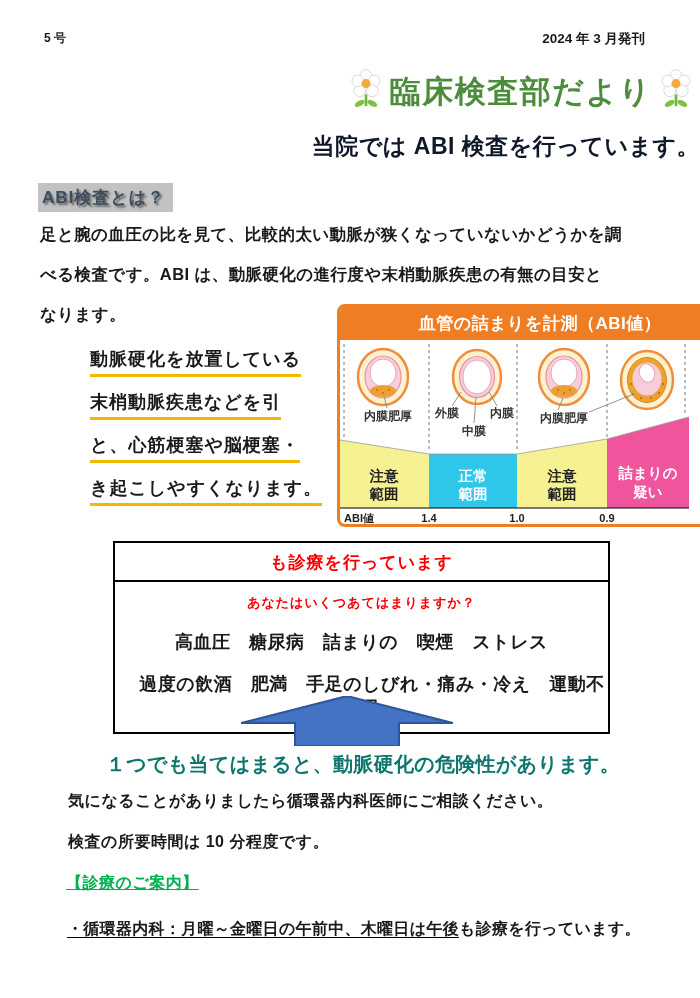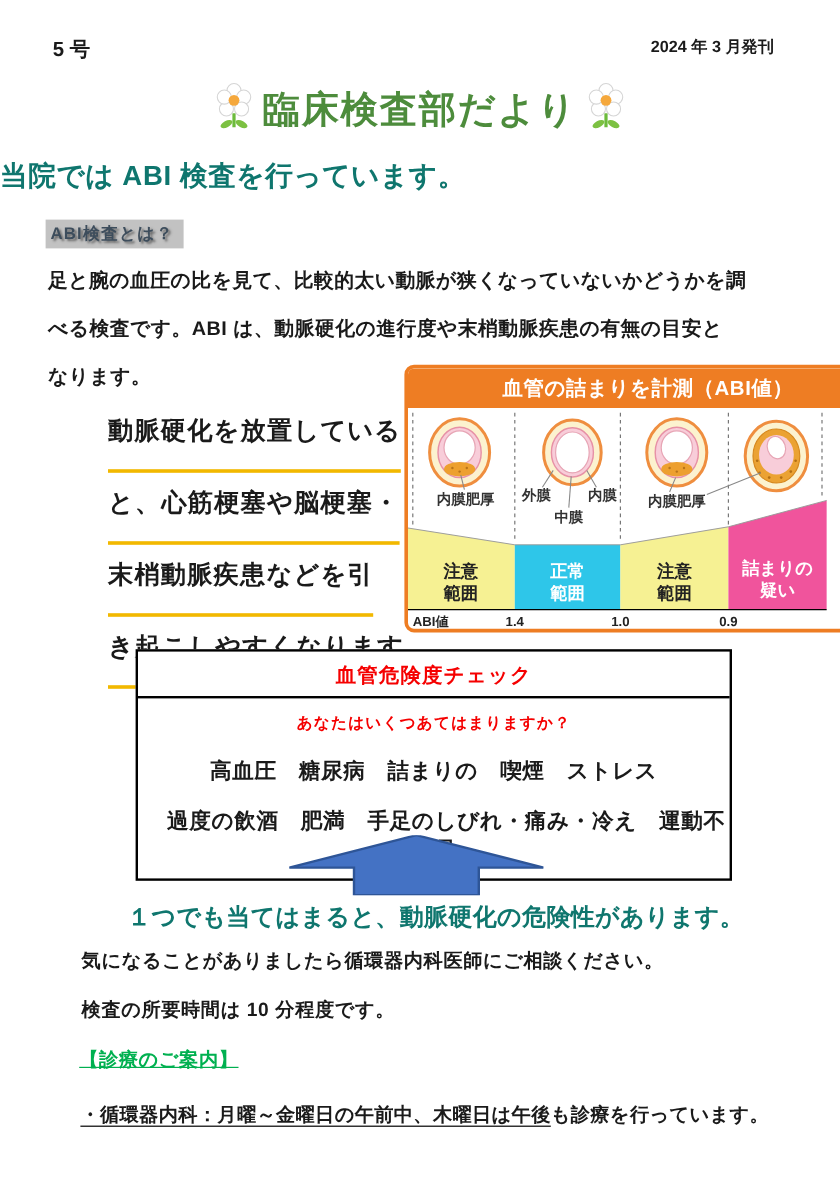--- a/index.html
+++ b/index.html
@@ -1,38 +1,38 @@
 <!DOCTYPE html>
 <html><head>
 <meta charset="utf-8">
 <style>
   html,body{margin:0;padding:0;background:#ffffff;}
   body{font-family:"Liberation Sans","DejaVu Sans",sans-serif;color:#1a1a1a;}
   .page{position:relative;width:700px;height:998px;background:#fff;overflow:hidden;border-right:1px solid #e3e3e3;}
 
-  .issue{position:absolute;left:44px;top:30px;font-size:17px;font-weight:600;}
+  .issue{position:absolute;left:44px;top:30px;font-size:12px;font-weight:600;}
   .pubdate{position:absolute;right:55px;top:30px;font-size:13.5px;font-weight:600;}
 
-  .title-row{position:absolute;left:0;top:68px;width:100%;text-align:center;white-space:nowrap;}
+  .title-row{position:absolute;left:0;top:68px;width:100%;text-align:right;white-space:nowrap;}
   .title-row .flower{vertical-align:-8px;margin:0 6px;}
   .main-title{font-size:31px;font-weight:bold;color:#4D8C3C;letter-spacing:1.5px;}
 
-  .headline{position:absolute;left:0;top:131px;width:100%;text-align:left;
-            font-size:23px;font-weight:bold;color:#0f766e;letter-spacing:0.5px;}
+  .headline{position:absolute;left:0;top:131px;width:100%;text-align:right;
+            font-size:23px;font-weight:bold;color:#0f172a;letter-spacing:0.5px;}
 
   .about-heading{position:absolute;left:38px;top:183px;display:inline-block;
-            background:#C2C2C2;color:#3D4D5C;font-size:14px;font-weight:bold;
+            background:#C2C2C2;color:#3D4D5C;font-size:17px;font-weight:bold;
             padding:3px 8px 3px 4px;text-shadow:2px 2px 2px rgba(70,70,70,0.75);letter-spacing:1px;}
 
   .intro{position:absolute;left:40px;top:214px;width:640px;font-size:16.5px;font-weight:600;letter-spacing:0.4px;}
   .intro div{height:40px;line-height:40px;}
 
   .warning{position:absolute;left:90px;top:347px;}
-  .warn-line{display:table;font-size:21px;font-weight:bold;letter-spacing:1px;line-height:25px;
-             padding-bottom:19px;border-bottom:3.5px solid #F2B800;margin-bottom:13px;}
+  .warn-line{display:table;font-size:18px;font-weight:bold;letter-spacing:1px;line-height:25px;
+             padding-bottom:2px;border-bottom:3.5px solid #F2B800;margin-bottom:13px;}
 
   .diagram{position:absolute;left:337px;top:304px;width:406px;height:223px;box-sizing:border-box;
            border:3px solid #EE7D23;border-radius:8px;background:#fff;overflow:hidden;}
   .diagram-header{height:33px;line-height:33px;background:#EE7D23;color:#fff;text-align:center;
            font-size:17px;font-weight:bold;letter-spacing:0.5px;}
   .diagram svg{display:block;}
   .zone-label{font-size:14.5px;font-weight:bold;}
   .zone-label.dark{fill:#222;}
   .zone-label.light{fill:#ffffff;}
   .vessel-label{font-size:12px;font-weight:600;fill:#333;}
@@ -103,22 +103,22 @@
   <div class="about-heading">ABI検査とは？</div>
 
   <div class="intro">
     <div>足と腕の血圧の比を見て、比較的太い動脈が狭くなっていないかどうかを調</div>
     <div>べる検査です。ABI は、動脈硬化の進行度や末梢動脈疾患の有無の目安と</div>
     <div>なります。</div>
   </div>
 
   <div class="warning">
     <div class="warn-line">動脈硬化を放置している</div>
+    <div class="warn-line">末梢動脈疾患などを引</div>
     <div class="warn-line">と、心筋梗塞や脳梗塞・</div>
-    <div class="warn-line">末梢動脈疾患などを引</div>
     <div class="warn-line">き起こしやすくなります。</div>
   </div>
 
   <div class="diagram">
     <div class="diagram-header">血管の詰まりを計測（ABI値）</div>
     <svg width="349" height="186" viewBox="0 0 349 186">
 
       <polygon points="0,100 89,114 89,168 0,168" fill="#F6F193"></polygon>
       <polygon points="89,114 177,114 177,168 89,168" fill="#2EC6E9"></polygon>
       <polygon points="177,114 267,99 267,168 177,168" fill="#F6F193"></polygon>
@@ -195,21 +195,21 @@
 
       <line x1="0" y1="168" x2="349" y2="168" stroke="#000" stroke-width="1.2"></line>
       <text class="axis-text" x="4" y="182">ABI値</text>
       <text class="axis-text" x="89" y="182" text-anchor="middle">1.4</text>
       <text class="axis-text" x="177" y="182" text-anchor="middle">1.0</text>
       <text class="axis-text" x="267" y="182" text-anchor="middle">0.9</text>
     </svg>
   </div>
 
   <div class="risk-box">
-    <div class="risk-title">血管危険度チェック</div>
+    <div class="risk-title">も診療を行っています</div>
     <div class="risk-body">
       <div class="risk-question">あなたはいくつあてはまりますか？</div>
       <div class="risk-row">高血圧　糖尿病　詰まりの　喫煙　ストレス</div>
       <div class="risk-row">過度の飲酒　肥満　手足のしびれ・痛み・冷え　運動不足</div>
     </div>
   </div>
 
   <svg class="up-arrow" width="212" height="50" viewBox="0 0 212 50">
     <polygon points="106,0 212,27 158,27 158,50 54,50 54,27 0,27" fill="#4472C4" stroke="#2E5597" stroke-width="2"></polygon>
   </svg>

